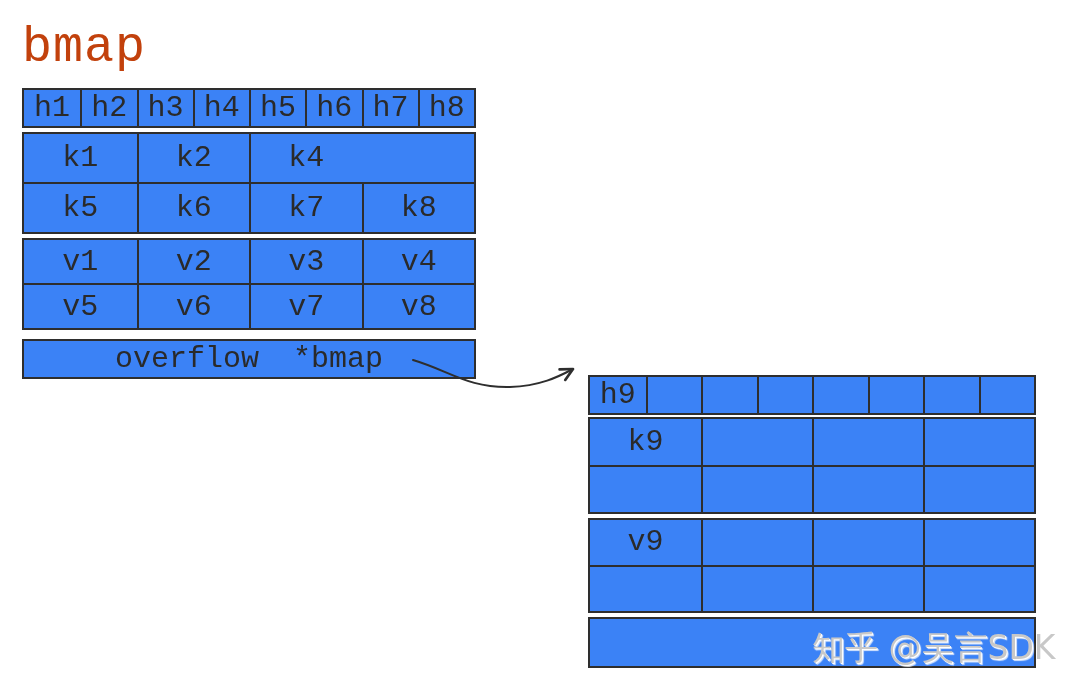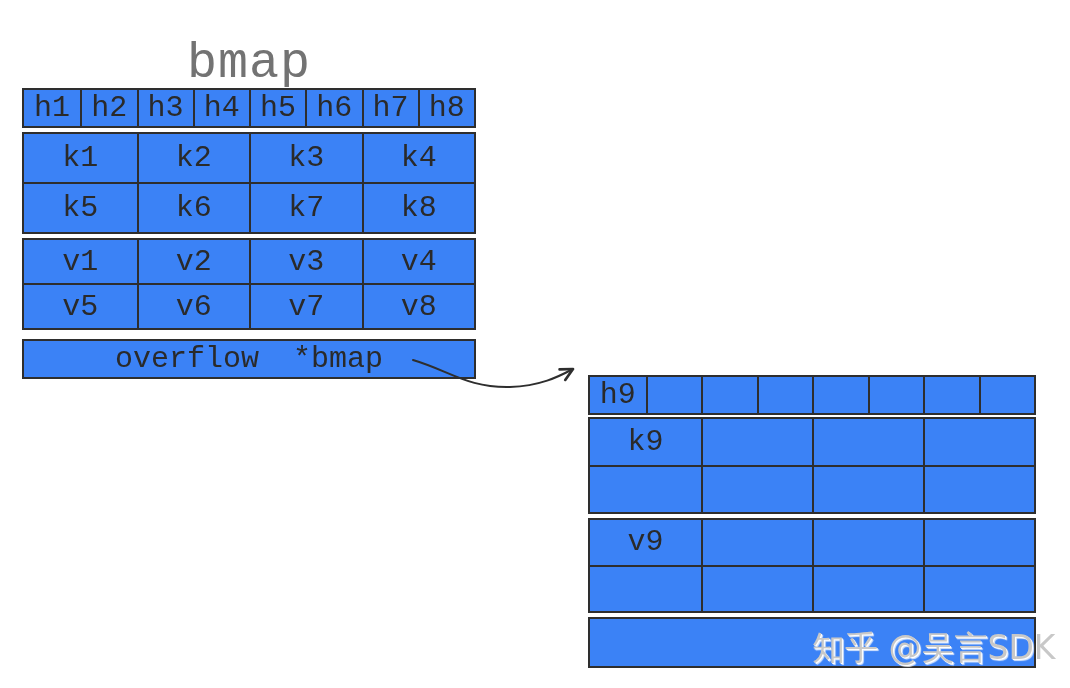--- a/index.html
+++ b/index.html
@@ -6,25 +6,24 @@
   body {
     width: 1070px; height: 688px;
     background: #ffffff;
     position: relative;
     overflow: hidden;
     font-family: "Liberation Mono", "DejaVu Sans Mono", monospace;
     color: #2a2a2a;
   }
   .title {
     position: absolute;
-    left: 22px; top: 36px; width: 454px;
-    text-align: center;
+    left: 22px; top: 20px; width: 454px;
     font-size: 50px;
     line-height: 1.1;
-    color: #737373;
+    color: #c2410c;
     letter-spacing: 1px;
   }
   .bucket {
     position: absolute;
     display: flex;
     flex-direction: column;
   }
   .bucket.b1 { left: 22px;  top: 88px;  width: 454px; }
   .bucket.b2 { left: 588px; top: 375px; width: 448px; }
 
@@ -93,21 +92,20 @@
       <div class="cell">h5</div>
       <div class="cell">h6</div>
       <div class="cell">h7</div>
       <div class="cell">h8</div>
     </div>
   </div>
   <div class="block blk-keys">
     <div class="row cols4">
       <div class="cell">k1</div>
       <div class="cell">k2</div>
-      <div class="cell">k3</div>
       <div class="cell">k4</div>
     </div>
     <div class="row cols4">
       <div class="cell">k5</div>
       <div class="cell">k6</div>
       <div class="cell">k7</div>
       <div class="cell">k8</div>
     </div>
   </div>
   <div class="block blk-values">

